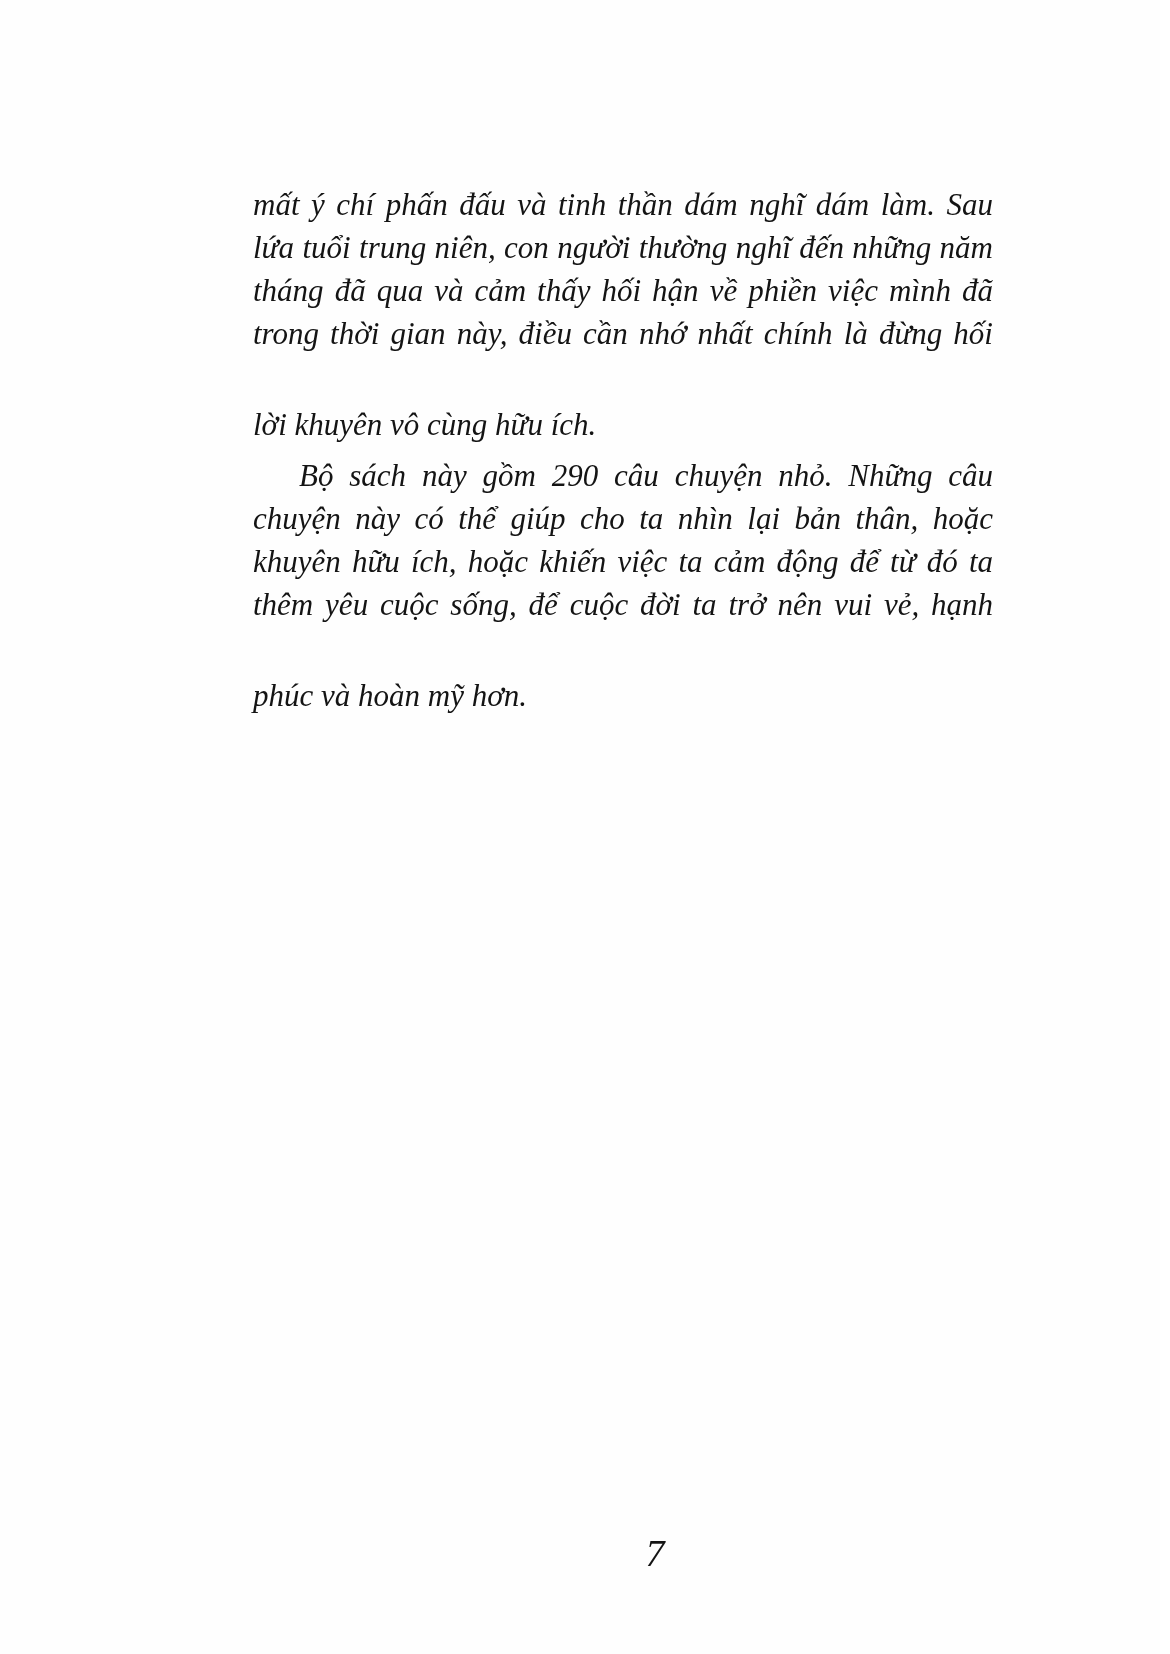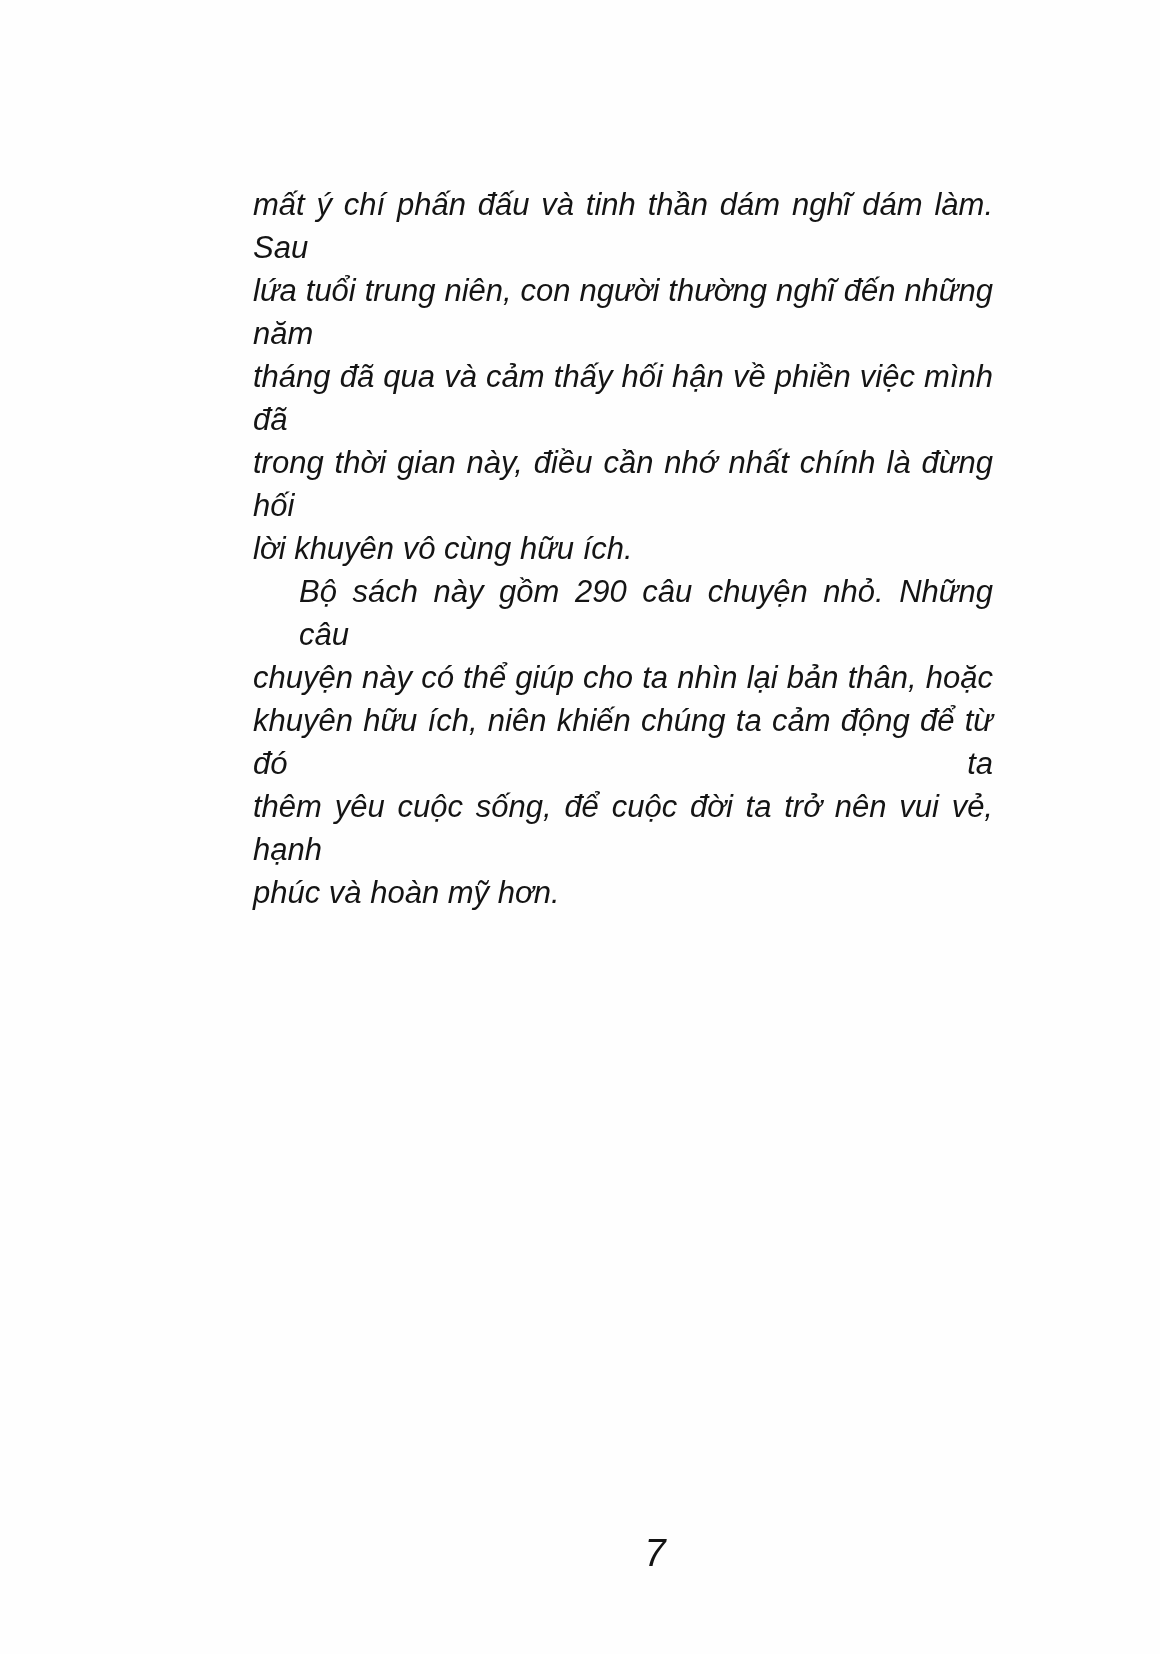--- a/index.html
+++ b/index.html
@@ -6,43 +6,45 @@
     margin: 0;
     padding: 0;
     background: #ffffff;
   }
   .page {
     position: relative;
     width: 1160px;
     height: 1654px;
     background: #fefefe;
     overflow: hidden;
-    font-family: Liberation Sans, sans-serif;
+    font-family: Liberation Serif, serif;
     color: #141414;
   }
   .text-block {
     position: absolute;
     left: 253px;
     top: 183px;
     width: 740px;
     font-style: italic;
     font-size: 31px;
     line-height: 43px;
   }
   .para { margin: 0; padding: 0; }
   .line {
     text-align: justify;
     text-align-last: justify;
     white-space: normal;
   }
   .line.last {
     text-align-last: left;
+    margin-top: 48px;
   }
   .para.indent .line:first-child {
     padding-left: 46px;
+    margin-top: 8px;
   }
   .page-number {
     position: absolute;
     left: 610px;
     top: 1532px;
     width: 90px;
     text-align: center;
     font-style: italic;
     font-size: 38px;
     line-height: 42px;
@@ -56,19 +58,19 @@
       <div class="para">
         <div class="line">mất ý chí phấn đấu và tinh thần dám nghĩ dám làm. Sau</div>
         <div class="line">lứa tuổi trung niên, con người thường nghĩ đến những năm</div>
         <div class="line">tháng đã qua và cảm thấy hối hận về phiền việc mình đã</div>
         <div class="line">trong thời gian này, điều cần nhớ nhất chính là đừng hối</div>
         <div class="line last">lời khuyên vô cùng hữu ích.</div>
       </div>
       <div class="para indent">
         <div class="line">Bộ sách này gồm 290 câu chuyện nhỏ. Những câu</div>
         <div class="line">chuyện này có thể giúp cho ta nhìn lại bản thân, hoặc</div>
-        <div class="line">khuyên hữu ích, niên khiến chúng ta cảm động để từ đó ta</div>
+        <div class="line">khuyên hữu ích, hoặc khiến việc ta cảm động để từ đó ta</div>
         <div class="line">thêm yêu cuộc sống, để cuộc đời ta trở nên vui vẻ, hạnh</div>
         <div class="line last">phúc và hoàn mỹ hơn.</div>
       </div>
     </div>
   <div class="page-number">7</div>
 </div>
 
 </body></html>

